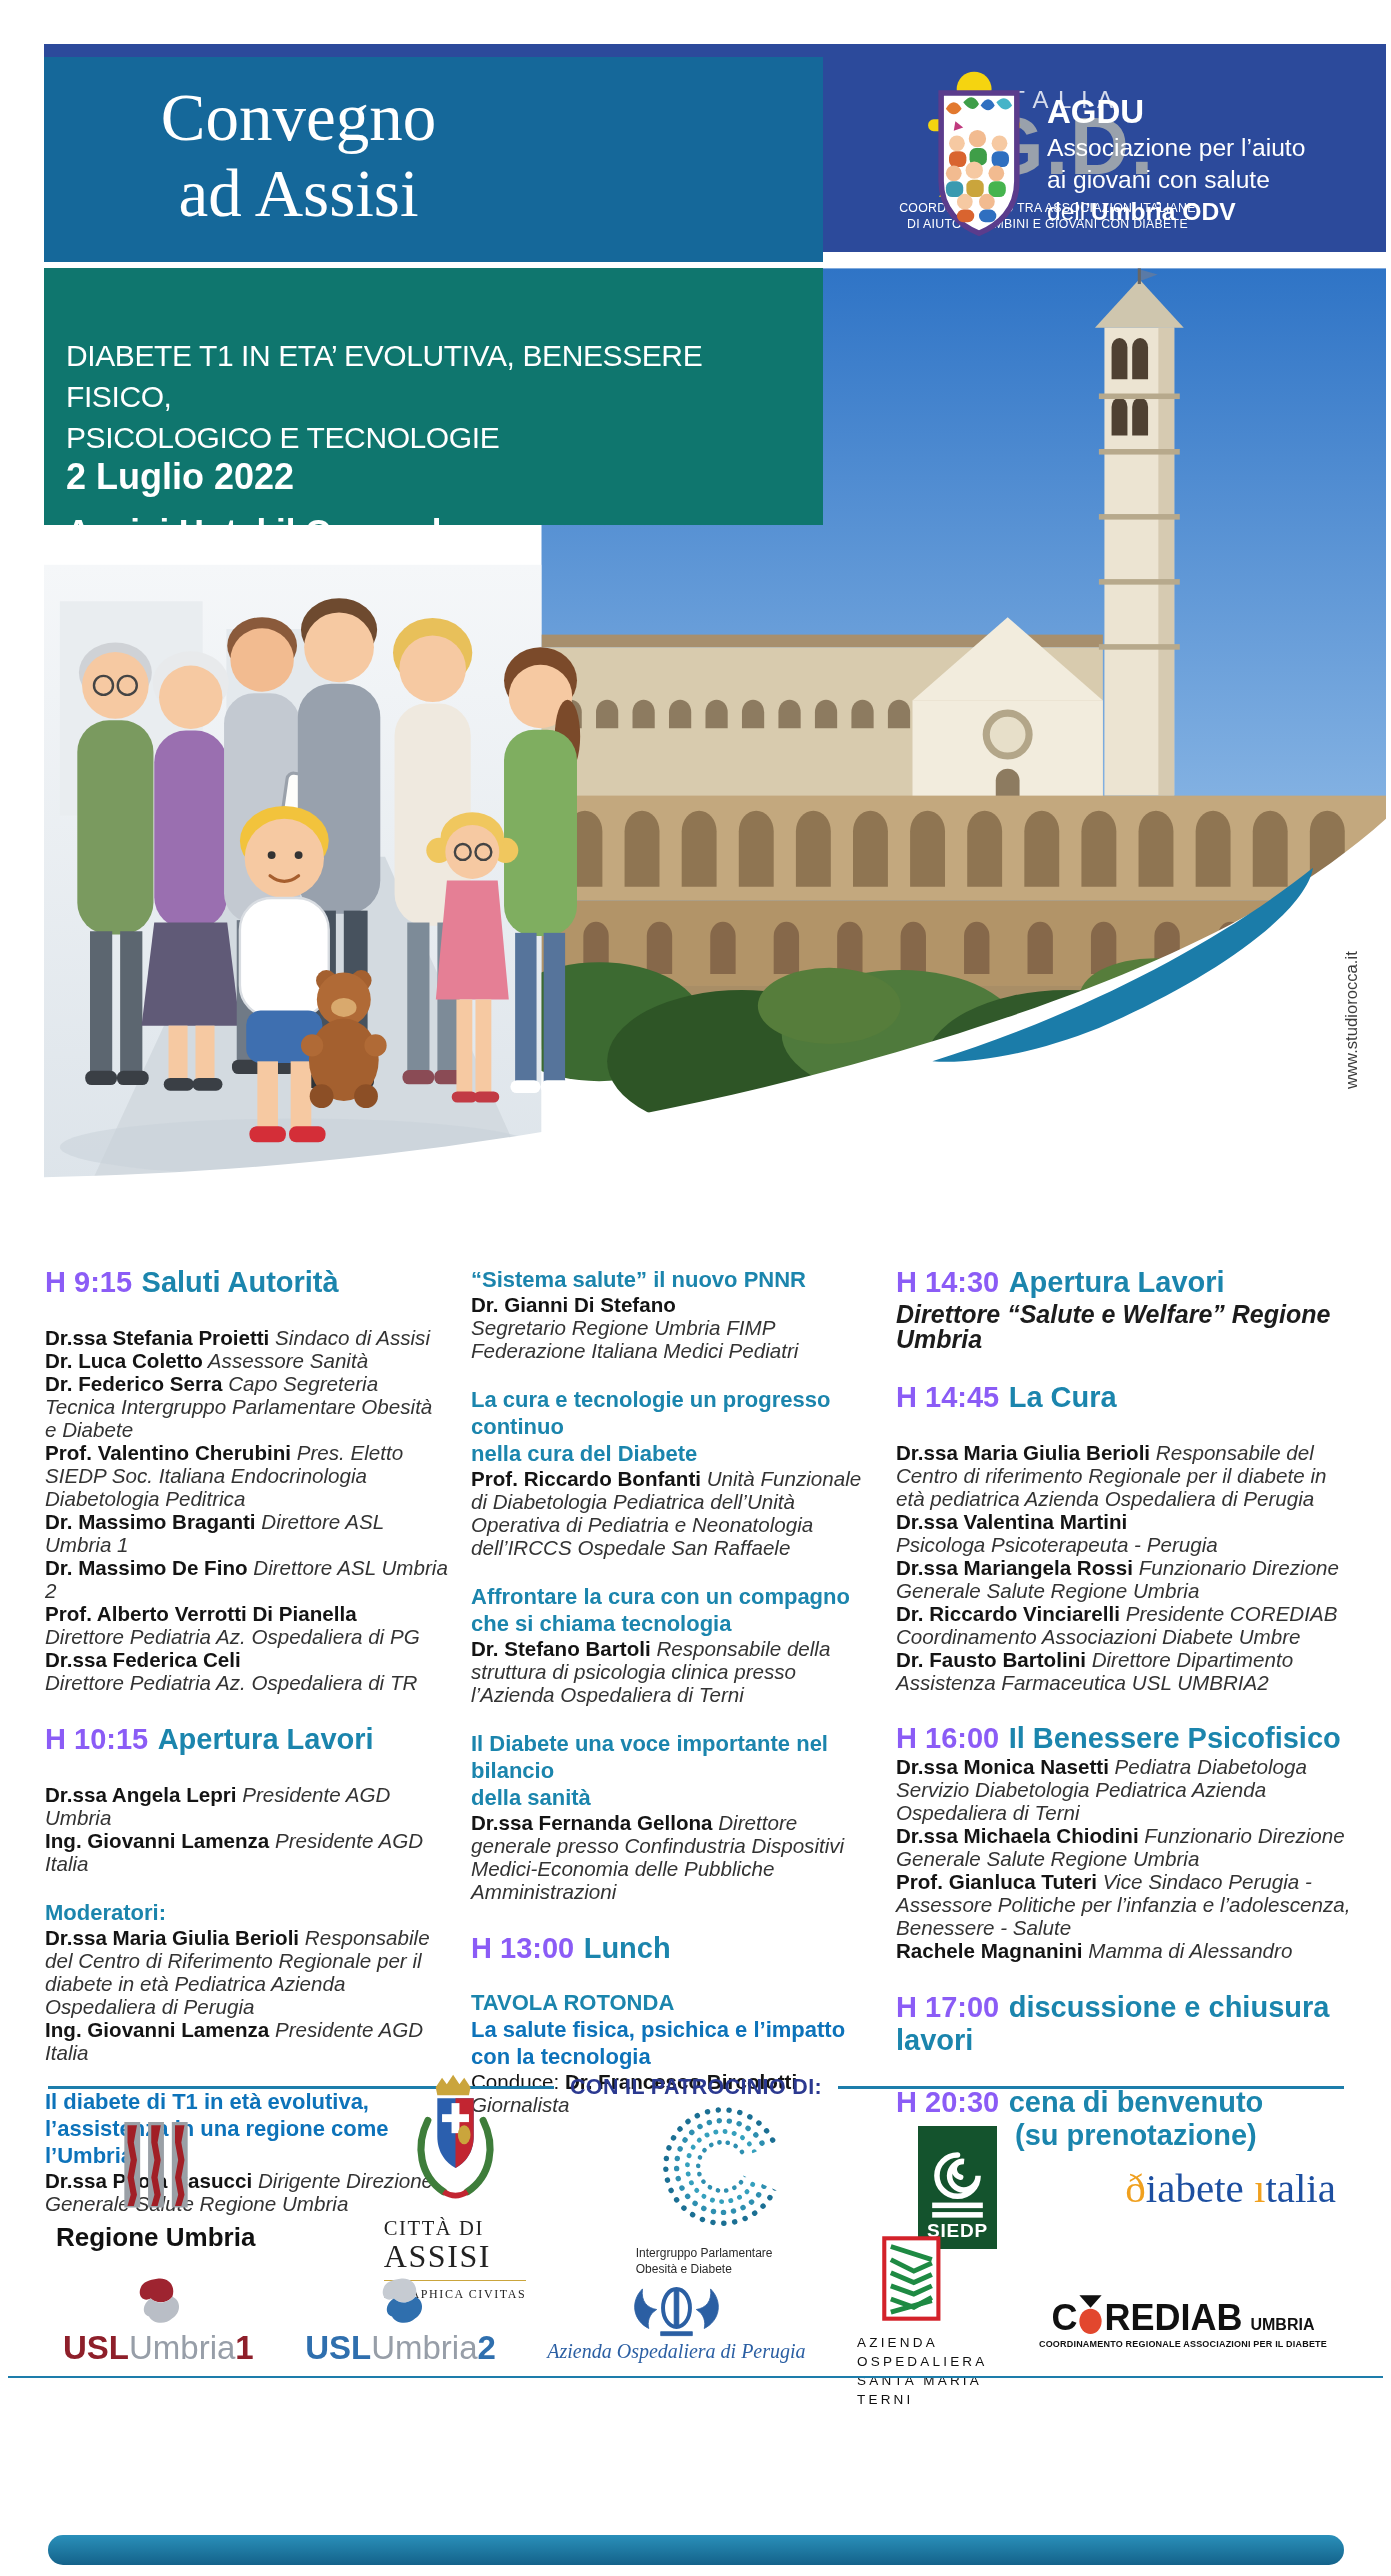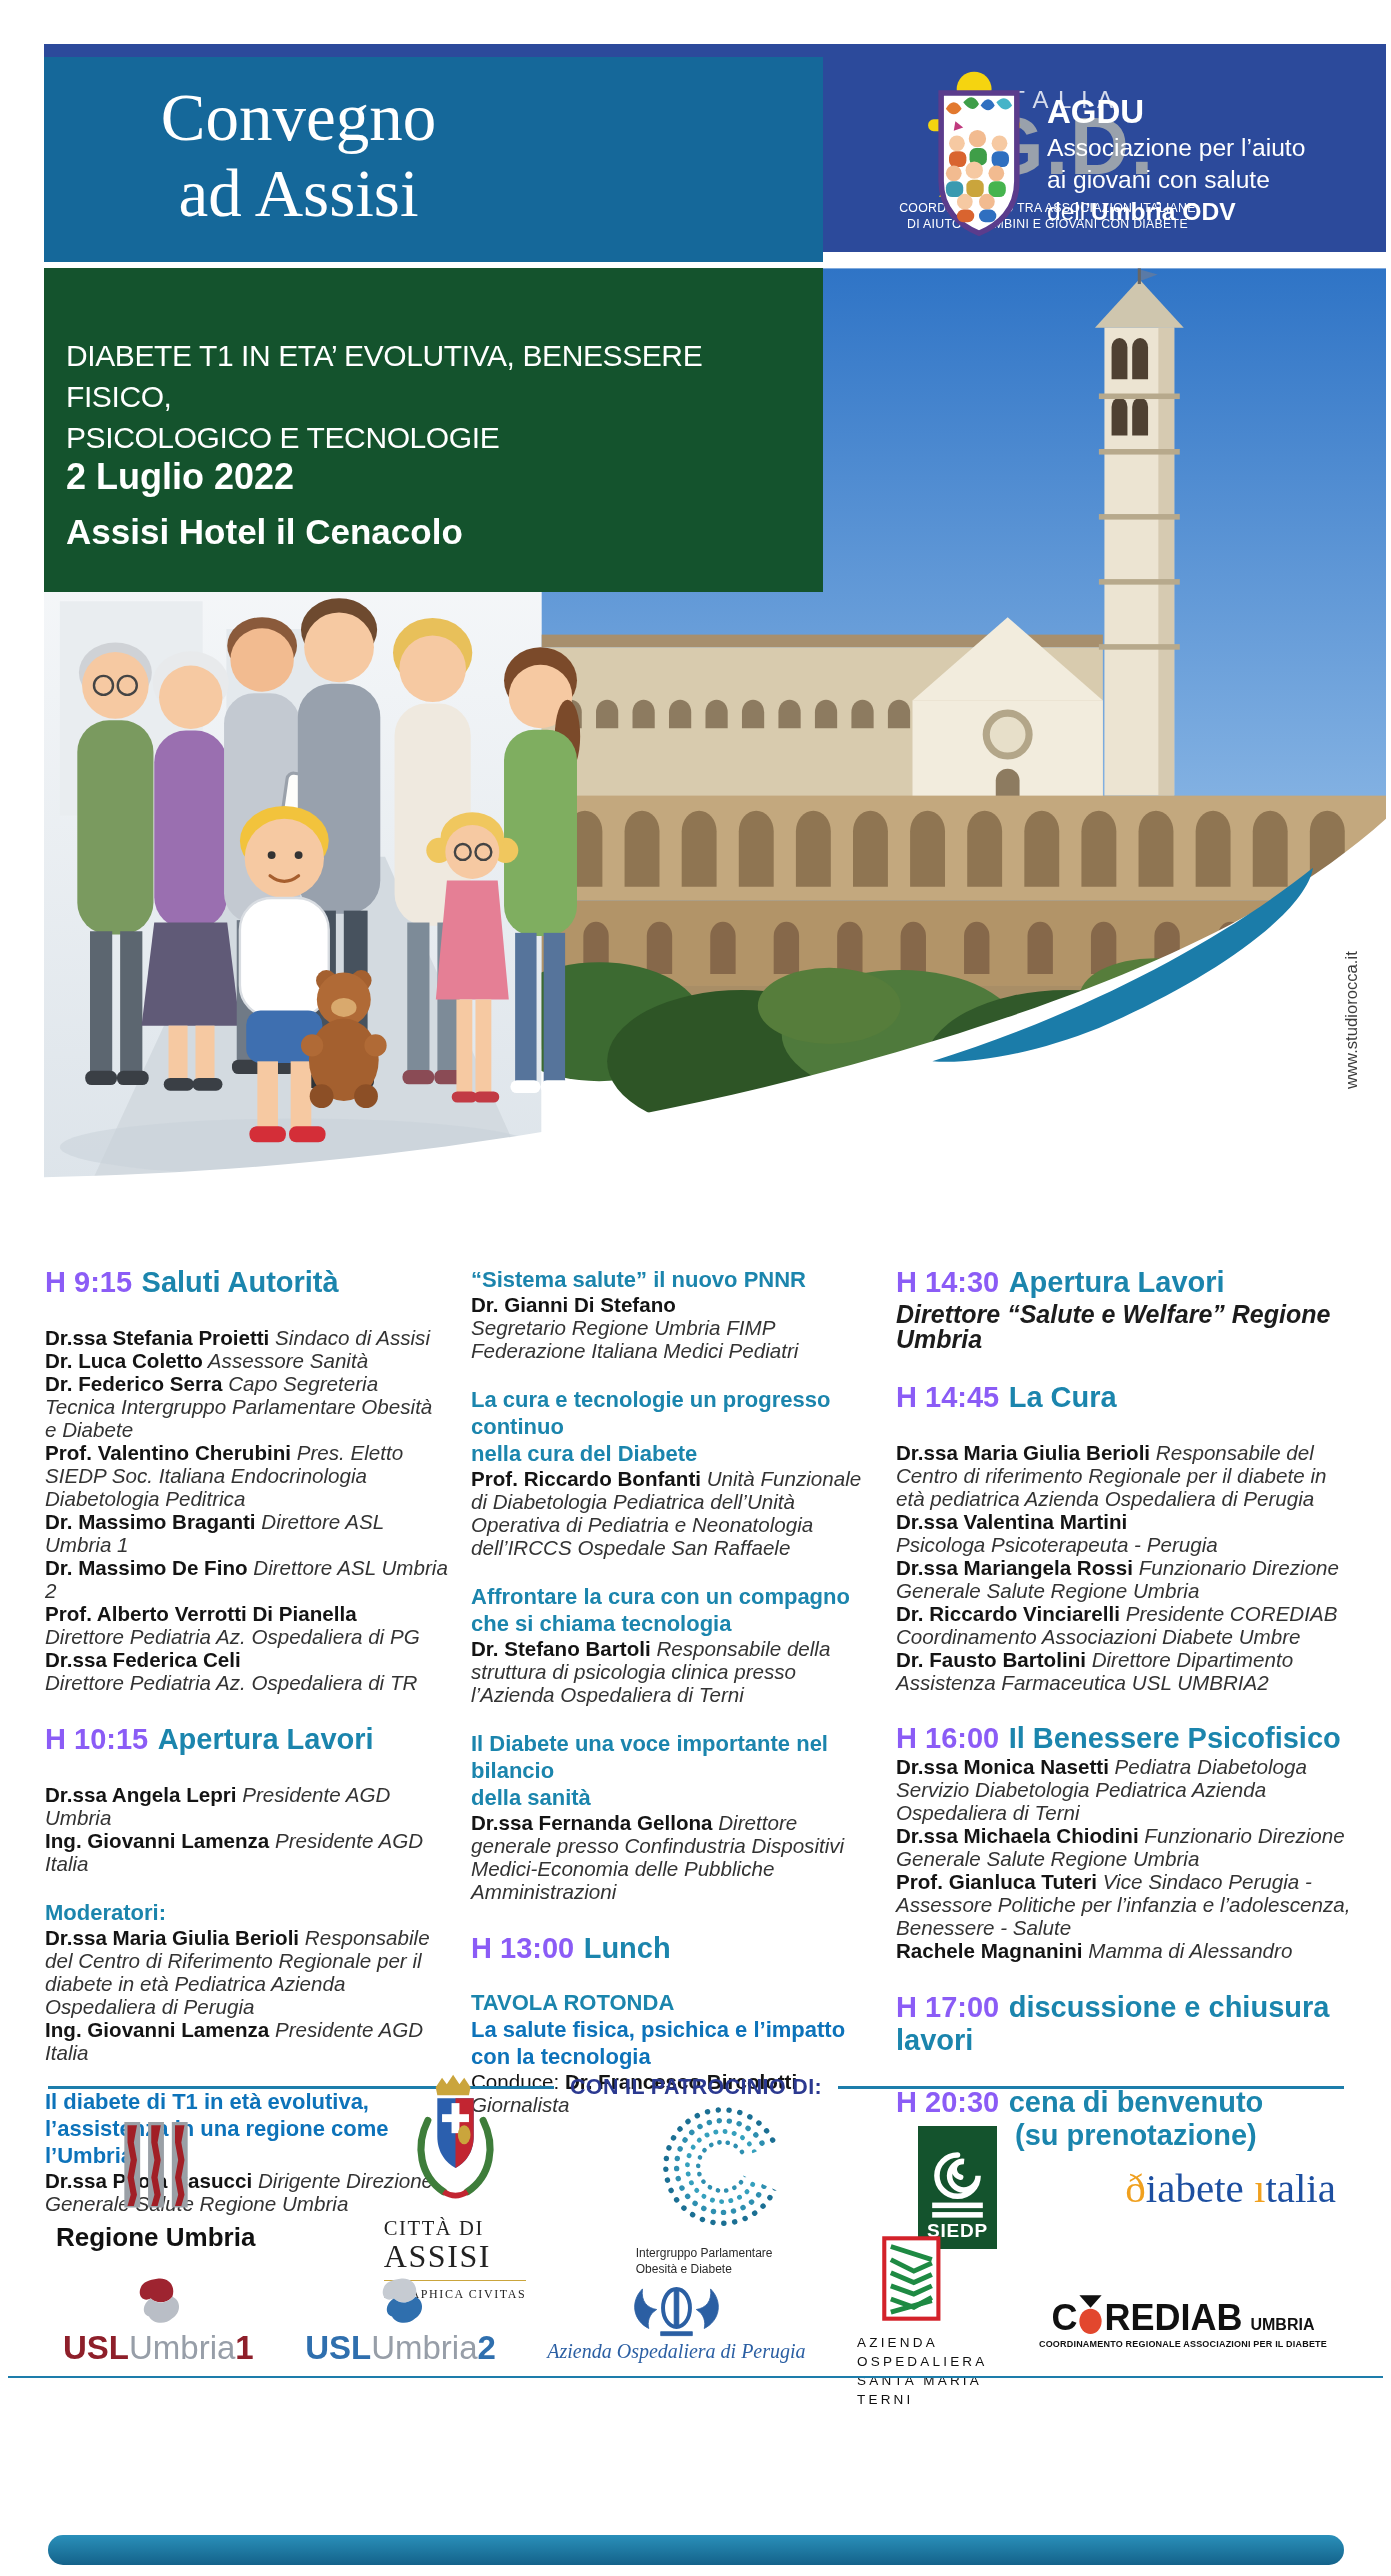--- a/index.html
+++ b/index.html
@@ -18,21 +18,21 @@
   .agd-cap{position:absolute;left:0px;top:130px;width:373px;text-align:center;color:#fff;
            font-size:12.3px;line-height:16px;white-space:pre-line;letter-spacing:0.3px;}
   .agd-fig{position:absolute;left:56px;top:0px;}
   
   .agdu-shield{position:absolute;left:938px;top:86px;}
   .agdu-text{position:absolute;left:1047px;top:92px;width:333px;color:#fff;}
   .agdu-name{font-size:33px;font-weight:bold;line-height:40px;}
   .agdu-line{font-size:24.6px;line-height:32px;}
   .agdu-bold{font-weight:bold;}
   
-  .band{position:absolute;left:44px;top:268px;width:779px;height:324px;background:#14532d;}
+  .band{position:absolute;left:44px;top:268px;width:779px;height:257px;background:#0f766e;}
   .band-title{position:absolute;left:22px;top:67px;width:746px;color:#fff;font-size:30px;
               line-height:41px;letter-spacing:-0.4px;white-space:pre-line;}
   .band-date{position:absolute;left:22px;top:187px;color:#fff;font-size:36px;font-weight:bold;line-height:44px;}
   .band-venue{position:absolute;left:22px;top:244px;color:#fff;font-size:35px;font-weight:bold;}
   
   .scene{position:absolute;left:44px;top:268px;}
   
   .prog-col{position:absolute;top:1266px;}
   .col1{left:45px;width:403px;}
   .col2{left:471px;width:408px;}

